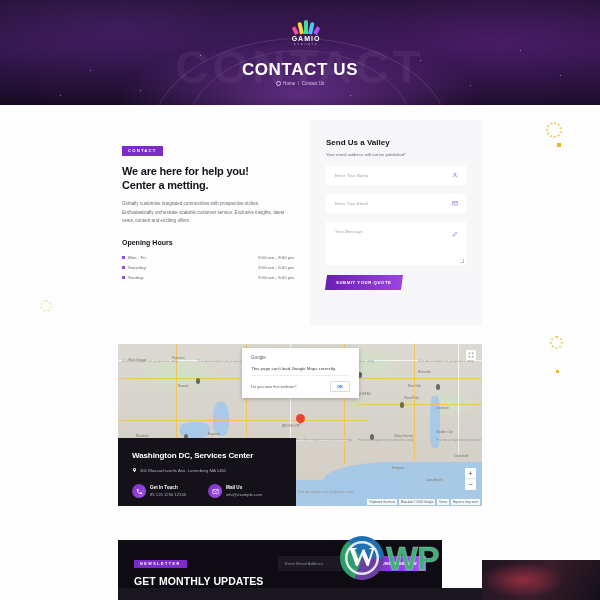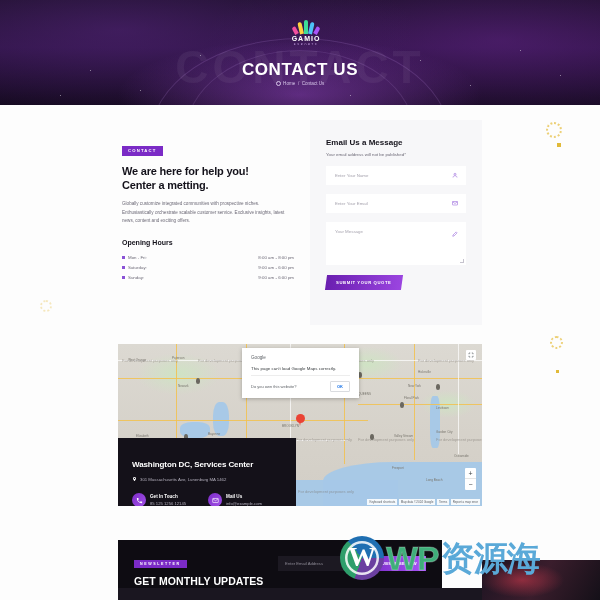--- a/index.html
+++ b/index.html
@@ -381,21 +381,21 @@
   .gm-ok {
     font-size: 4px; color: #1a73e8; font-weight: bold;
     border: .6px solid #dadce0; border-radius: 1px; padding: 2px 6px;
   }
 
   
   .addr-card {
     position: absolute; left: 0; bottom: 0;
     width: 178px; height: 68px;
     background: #141119;
-    padding: 22px 14px;
+    padding: 13px 14px;
   }
   .addr-title {
     font-size: 8px; font-weight: bold; color: #ffffff;
     letter-spacing: -.1px;
   }
   .addr-line {
     margin-top: 7px; font-size: 4.3px; color: #b3afbc;
     display: flex; align-items: center; gap: 3px;
   }
   .pin-ico { color: #ffffff; font-size: 5px; line-height: 1; }
@@ -647,21 +647,21 @@
           <span class="hour-label">
             <span class="hour-bullet"></span>
             <span>Sunday:</span>
           </span>
           <span>9:00 am - 6:00 pm</span>
         </div>
       </div>
     </div>
 
     <div class="form-card">
-      <div class="form-title">Email Us a Message</div>
+      <div class="form-title">Send Us a Valley</div>
       <div class="form-note">Your email address will not be published*</div>
 
       <div class="field">
         <span class="field-text">Enter Your Name</span>
         <span class="field-icon">
           <svg width="6" height="6" viewBox="0 0 24 24" fill="none" stroke="#8a52d6" stroke-width="2">
             <circle cx="12" cy="8" r="4"></circle>
             <path d="M4 21c0-4.4 3.6-7 8-7s8 2.6 8 7"></path>
           </svg>
         </span>
@@ -830,17 +830,16 @@
   </div>
   <div class="footer-strip"></div>
   <div class="bottom-photo"></div>
 
   <div class="watermark">
     <div class="wm-wp">
       <span>W</span>
     </div>
     <div class="wm-text">
       <span class="wm-en">WP</span>
-      <span class="wm-cn">资源海</span>
     </div>
   </div>
 
 </div>
 
 </body></html>

